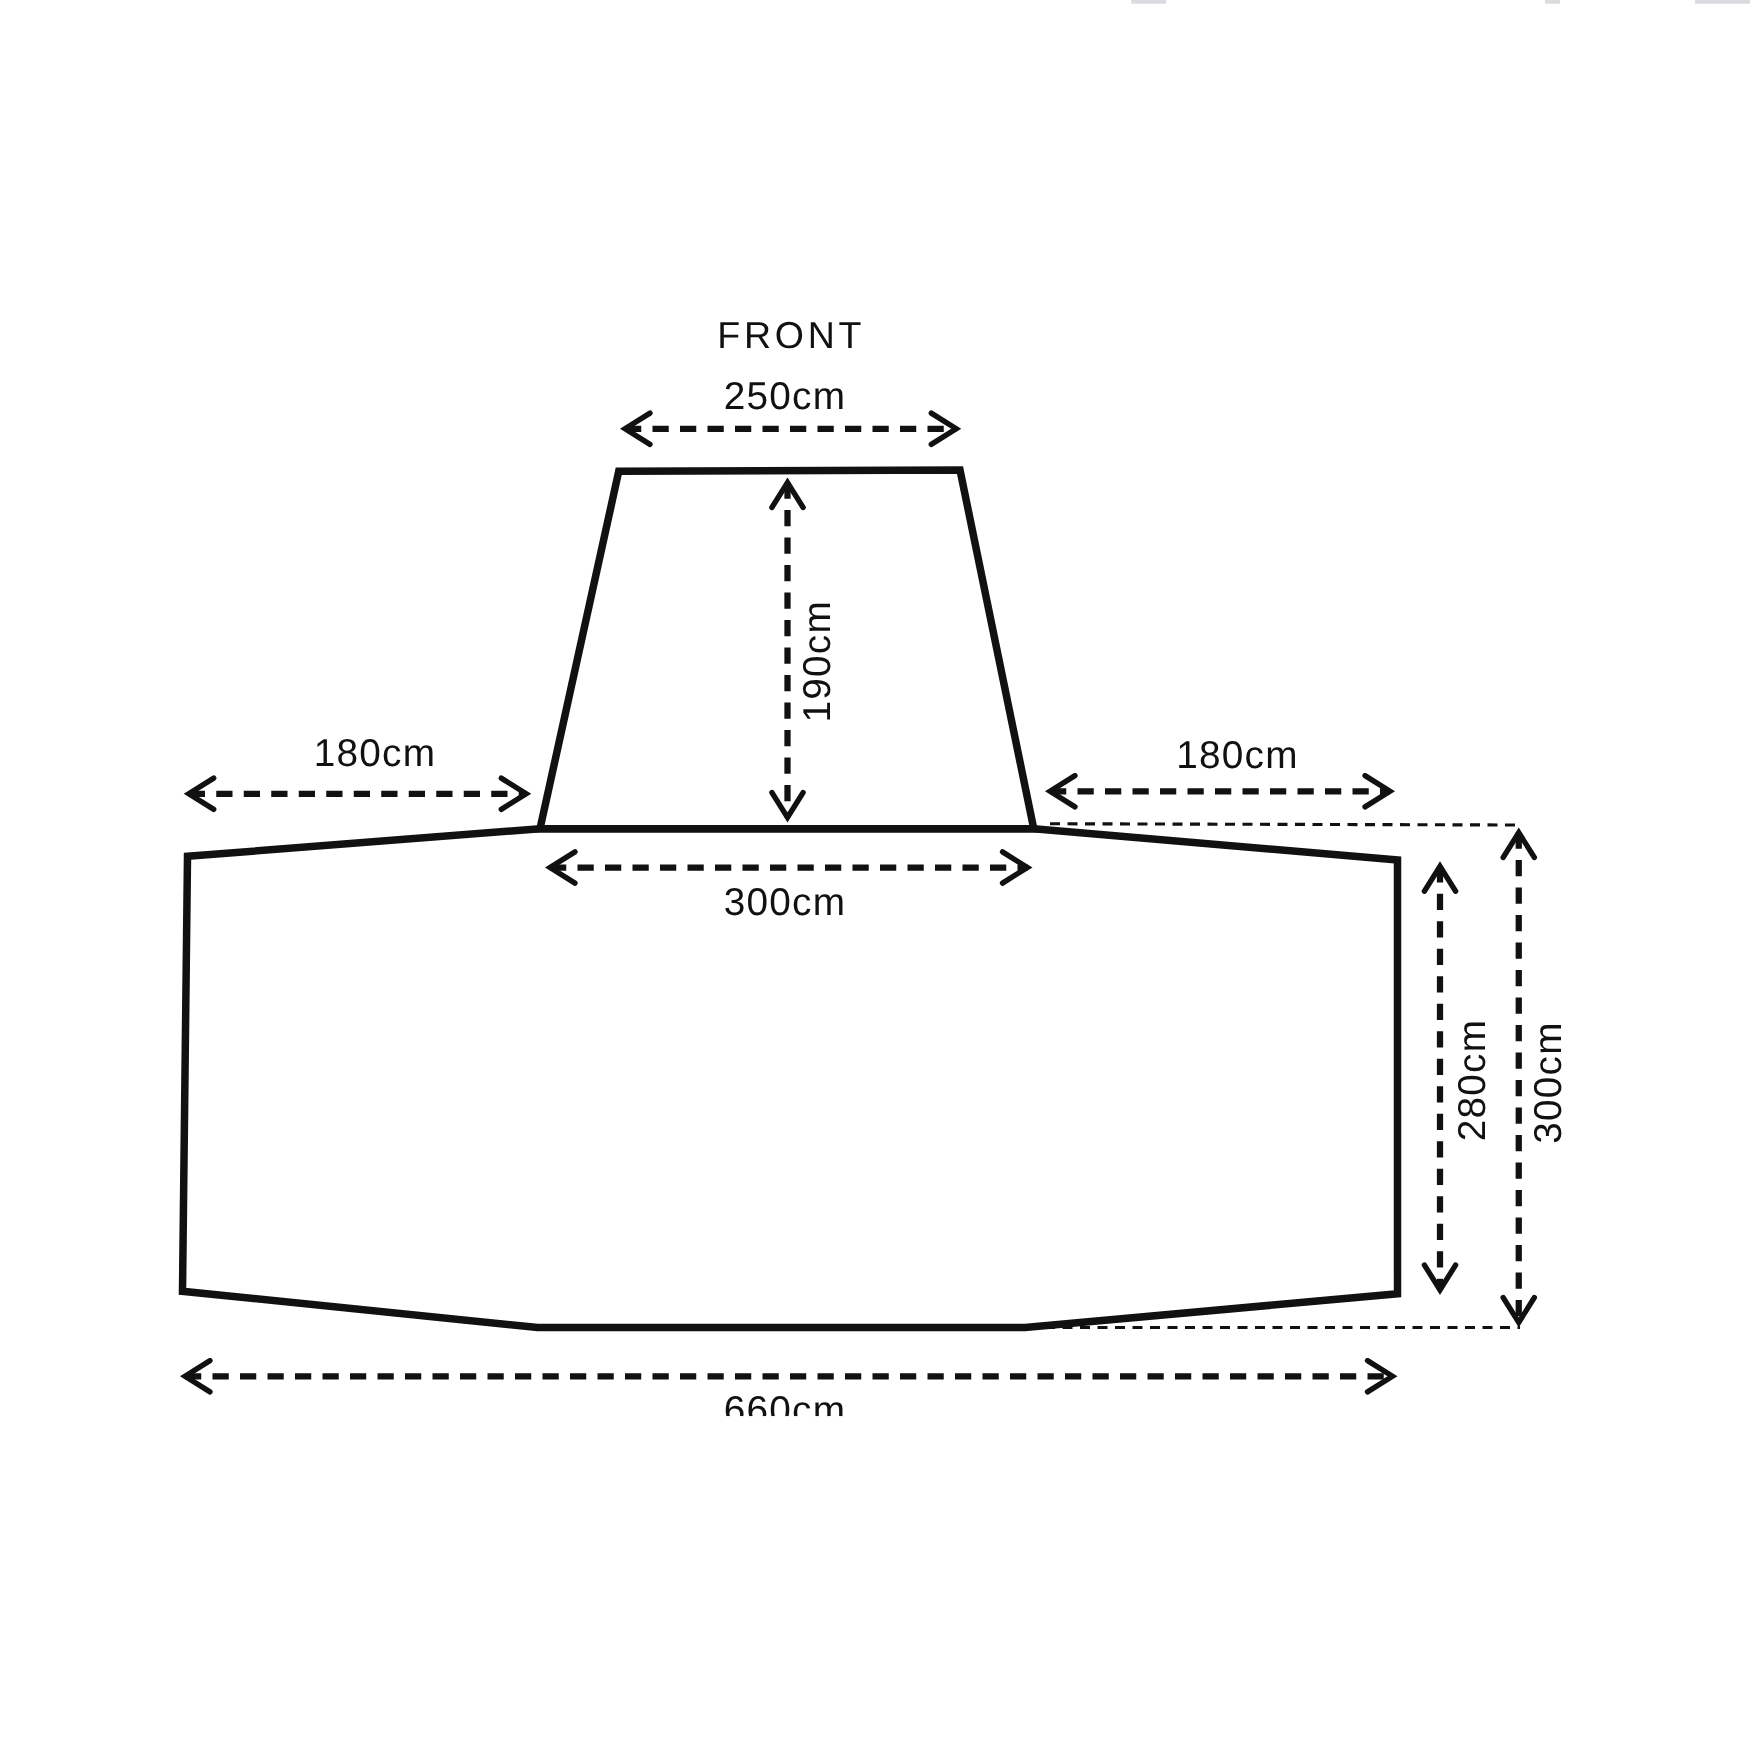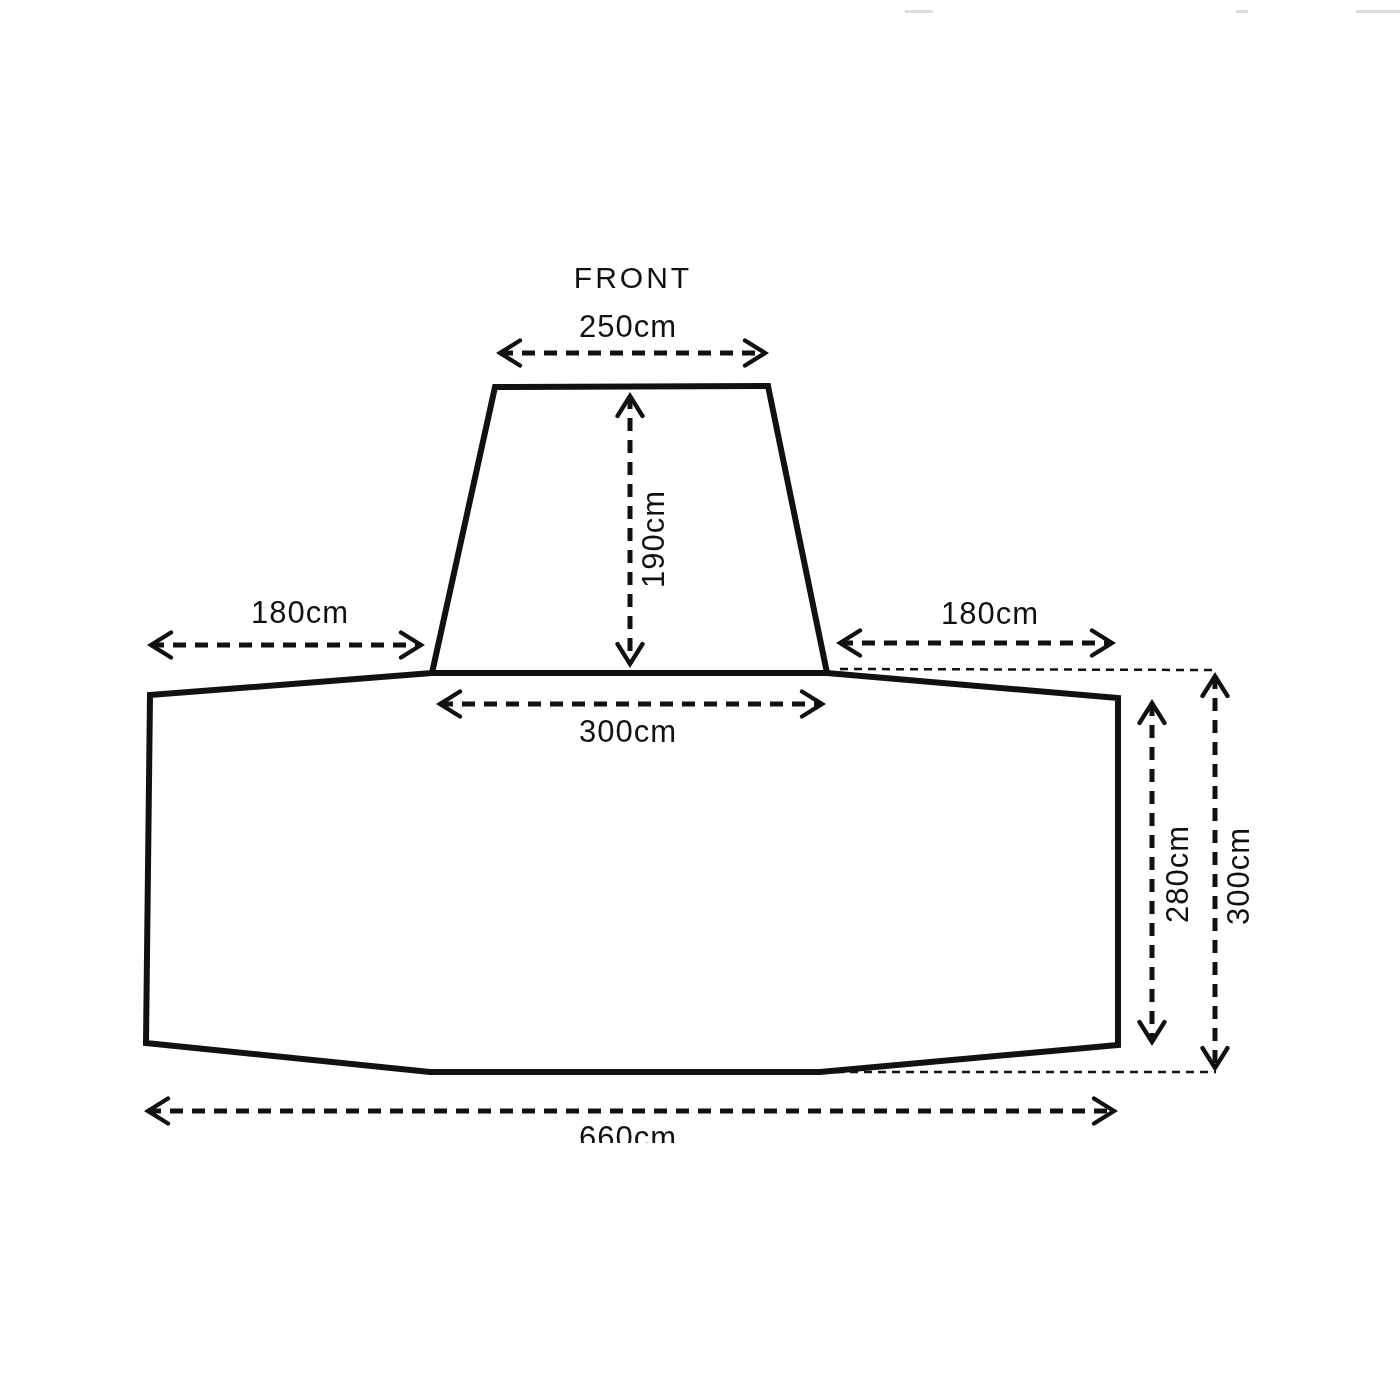--- a/index.html
+++ b/index.html
@@ -3,21 +3,20 @@
 <meta charset="utf-8">
 <style>
   :root { --ink: #111111; --bg: #ffffff; }
   html, body { margin: 0; padding: 0; background: var(--bg); }
   .canvas {
     position: relative;
     width: 1400px;
     height: 1133px;
     background: var(--bg);
     overflow: hidden;
-    margin-top: 10px;
   }
   svg { display: block; width: 1400px; height: 1400px; }
   .outline {
     fill: #ffffff;
     stroke: var(--ink);
     stroke-width: 6;
     stroke-miterlimit: 6;
   }
   .dim {
     stroke: var(--ink);

